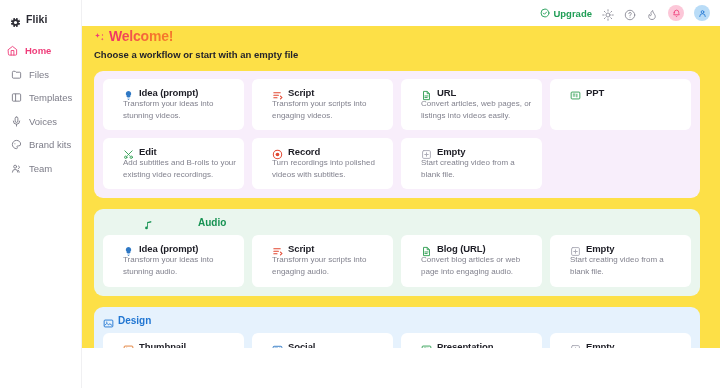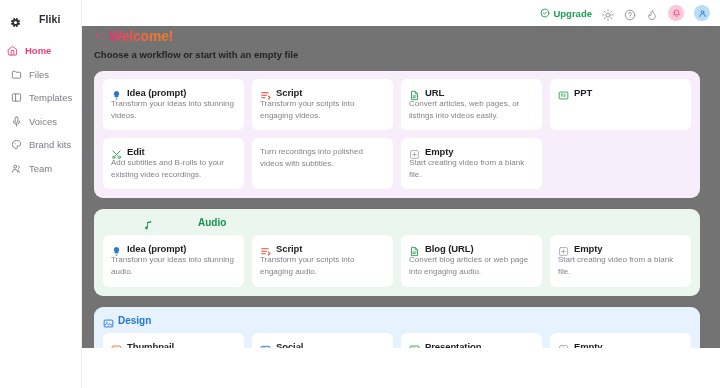--- a/index.html
+++ b/index.html
@@ -12,38 +12,38 @@
   .app { display: flex; width: 720px; height: 388px; }
 
   
   .sidebar {
     width: 82px; height: 388px; flex: 0 0 82px;
     background: #ffffff;
     border-right: 1px solid #f0f0f2;
     padding: 8px 0 0 0;
   }
   .brand {
-    display: flex; align-items: center; gap: 18px;
+    display: flex; align-items: center; gap: 5px;
     padding: 2px 0 0 10px; height: 20px;
   }
   .brand-mark { width: 11px; height: 11px; flex: 0 0 11px; }
   .brand-name { font-size: 10.5px; font-weight: 700; color: #2b2b33; letter-spacing: .1px; }
 
   .nav { margin-top: 12px; }
   .nav-item {
     display: flex; align-items: center; gap: 7px;
     height: 21px; padding-left: 11px;
     color: #7c7c88; font-size: 9.5px; cursor: pointer;
     margin-bottom: 2.5px;
   }
   .nav-item .ico { width: 11px; height: 11px; flex: 0 0 11px; display:block; }
   .nav-item.active { color: #ef3d7a; font-weight: 600; padding-left: 7px; }
 
   
-  .main { flex: 1 1 auto; height: 348px; background: #737373; position: relative; overflow: hidden; }
+  .main { flex: 1 1 auto; height: 348px; background: #fde047; position: relative; overflow: hidden; }
 
   .topbar {
     height: 26px; display: flex; align-items: center; justify-content: flex-end;
     gap: 10px; padding-right: 10px; background: #ffffff;
   }
   .upgrade {
     display: flex; align-items: center; gap: 3px;
     color: #1f9d55; font-size: 9.5px; font-weight: 700; cursor: pointer;
   }
   .upgrade svg { width: 10px; height: 10px; display:block; }
@@ -74,21 +74,21 @@
   .sec-head { display: flex; align-items: center; gap: 4px; margin-bottom: 7px; }
   .sec-head .sico { width: 11px; height: 11px; flex:0 0 11px; display:block; }
   .sec-title { font-size: 10px; font-weight: 700; }
   .section.video  .sec-title, .section.video  .sico { color: #9333c4; }
   .section.audio  .sec-title, .section.audio  .sico { color: #169252; margin-left: 40px; }
   .section.design .sec-title, .section.design .sico { color: #2176d2; }
 
   .grid { display: grid; grid-template-columns: repeat(4, 1fr); gap: 8px; }
 
   .card {
-    background: #ffffff; border-radius: 6px; padding: 8px 8px 9px 8px;
+    background: #ffffff; border-radius: 6px; padding: 8px 8px 9px 20px;
     cursor: pointer; min-height: 47px;
   }
   .card-head { display: flex; align-items: center; gap: 5px; }
   .card-ico { width: 11px; height: 11px; flex: 0 0 11px; display:block; }
   .card-title { font-size: 9.5px; font-weight: 700; color: #1e1e26; letter-spacing: -.1px; }
   .card-desc { font-size: 8px; color: #82828e; line-height: 1.45; }
 </style>
 </head>
 <body>
 
@@ -292,20 +292,29 @@
                     <circle cx="6" cy="18" r="2.6"></circle>
                     <circle cx="18" cy="18" r="2.6"></circle>
                   </svg>
               </span>
               <span class="card-title">Edit</span>
             </div>
             <div class="card-desc">Add subtitles and B-rolls to your existing video recordings.</div>
           </div>
 
           <div class="card">
+            <div class="card-head">
+              <span class="card-ico">
+                <svg viewBox="0 0 24 24" fill="none" stroke="#e2452f" stroke-width="2.2">
+                    <circle cx="12" cy="12" r="9.2"></circle>
+                    <circle cx="12" cy="12" r="4" fill="#e2452f" stroke="none"></circle>
+                  </svg>
+              </span>
+              <span class="card-title">Record</span>
+            </div>
             <div class="card-desc">Turn recordings into polished videos with subtitles.</div>
           </div>
 
           <div class="card">
             <div class="card-head">
               <span class="card-ico">
                 <svg viewBox="0 0 24 24" fill="none" stroke="#a9a9b3" stroke-width="2" stroke-linecap="round" stroke-linejoin="round">
                     <rect x="3.5" y="3.5" width="17" height="17" rx="2.5"></rect>
                     <path d="M12 8.2v7.6M8.2 12h7.6"></path>
                   </svg>

